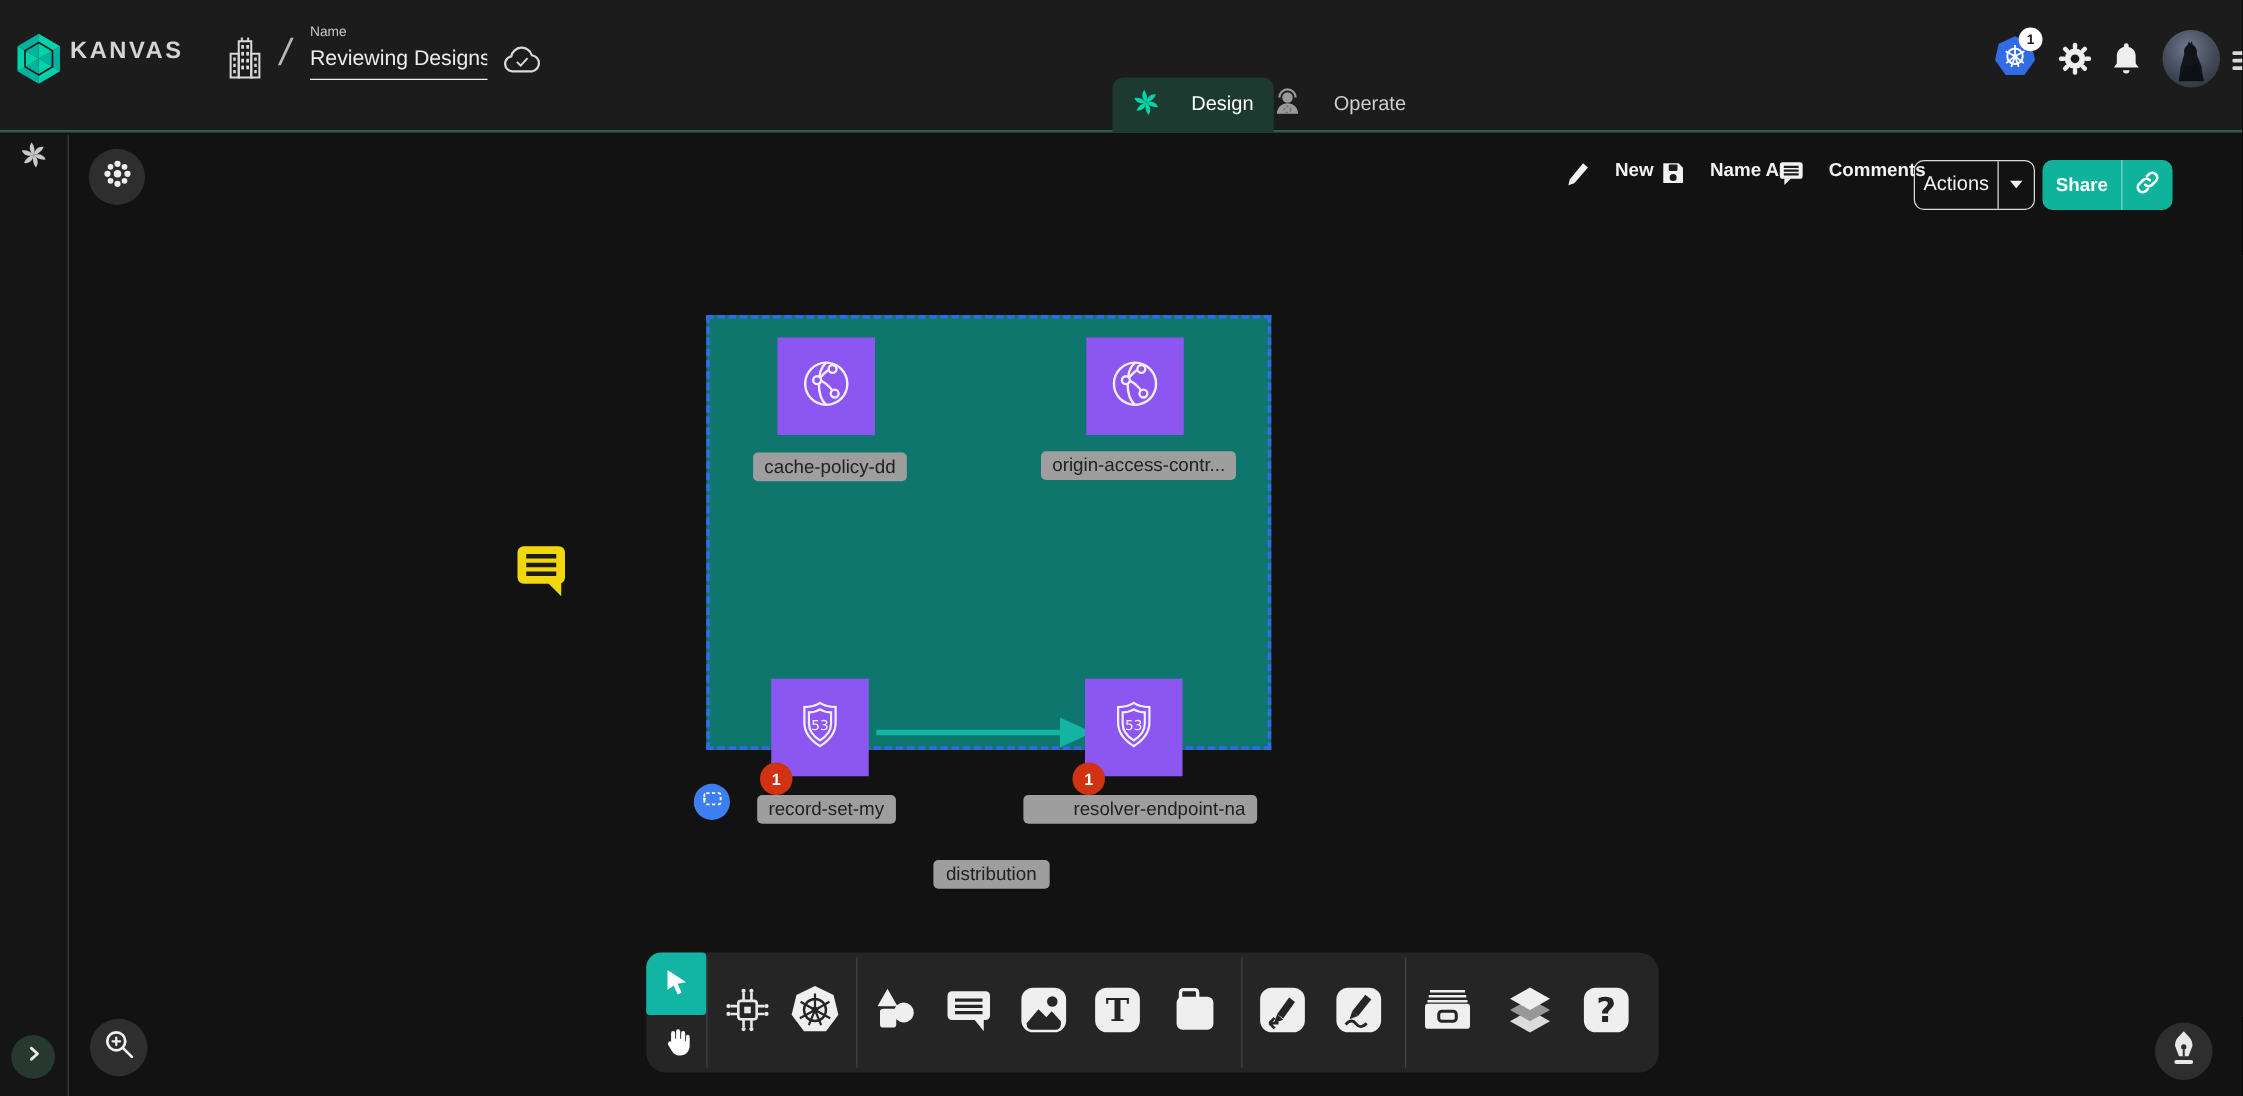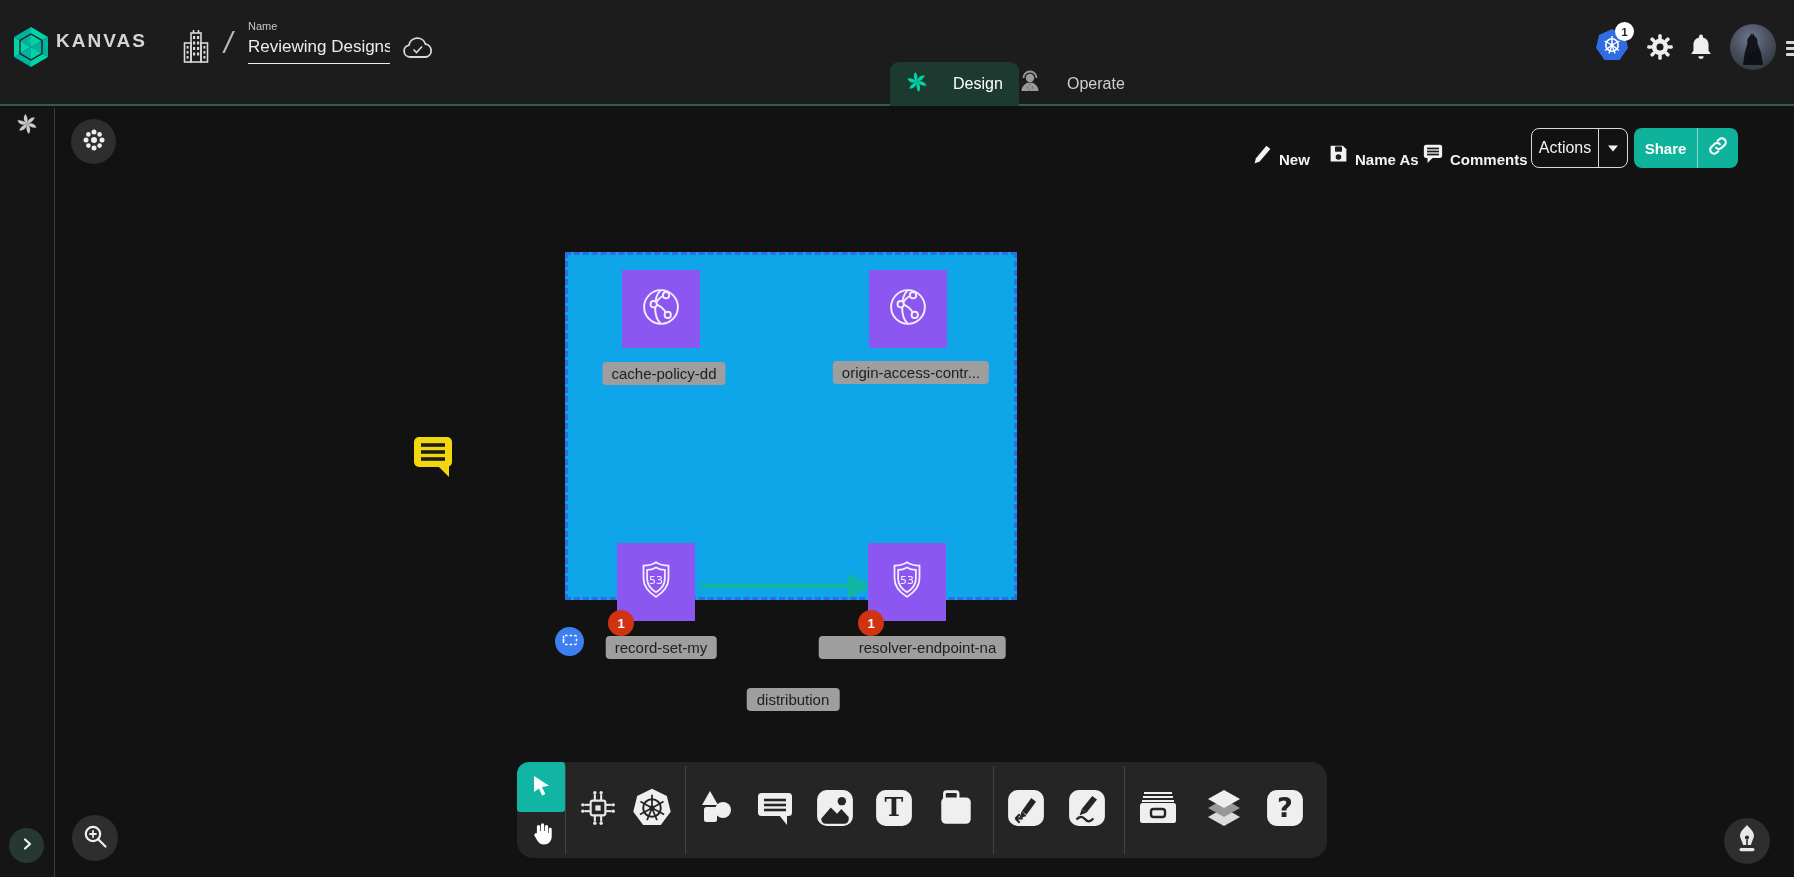--- a/index.html
+++ b/index.html
@@ -37,32 +37,32 @@
   .sidebar-expand { position:absolute; left:9px; top:720px; width:35px; height:35px; border-radius:50%; background:#263830; display:flex; align-items:center; justify-content:center; }
 
   
   .circle-btn { position:absolute; border-radius:50%; background:#2d2e2d; display:flex; align-items:center; justify-content:center; }
   .flower-btn { left:71px; top:119px; width:45px; height:45px; }
   .zoom-btn { left:72px; top:815px; width:46px; height:46px; }
   .pen-fab { left:1724px; top:818px; width:46px; height:46px; }
 
   
   .cv-toolbar { position:absolute; top:128px; height:40px; display:flex; align-items:center; color:#f2f2f2; z-index:10; }
-  .tool-link { display:flex; align-items:flex-end; gap:6px; cursor:pointer; }
+  .tool-link { display:flex; align-items:flex-start; gap:19px; cursor:pointer; }
   .tool-link .lbl { font-size:15px; font-weight:600; }
   .btn-new { left:1252px; } .btn-saveas { left:1328px; } .btn-comments { left:1422px; }
   .btn-actions { left:1531px; width:97px; height:40px; border:1px solid #d9d9d9; border-radius:8px; display:flex; align-items:stretch; cursor:pointer; }
   .btn-actions .main { flex:1; display:flex; align-items:center; justify-content:center; font-size:16px; color:#f2f2f2; }
   .btn-actions .caret { width:29px; border-left:1px solid #d9d9d9; display:flex; align-items:center; justify-content:center; }
   .btn-share { left:1634px; width:104px; height:40px; border-radius:8px; background:#0fb39c; display:flex; align-items:stretch; overflow:hidden; cursor:pointer; }
   .btn-share .main { flex:1; display:flex; align-items:center; justify-content:center; font-size:15px; font-weight:bold; color:#ffffff; }
   .btn-share .linkcell { width:41px; border-left:1px solid rgba(255,255,255,0.45); display:flex; align-items:center; justify-content:center; }
 
   
-  .selection-box { position:absolute; left:565px; top:252px; width:452px; height:348px; background:#0ea5e9; border:3px dashed #2f6be4; z-index:5; }
+  .selection-box { position:absolute; left:565px; top:252px; width:452px; height:348px; background:#0f766e; border:3px dashed #2f6be4; z-index:5; }
   .node { position:absolute; width:78px; height:78px; background:#8b57f0; display:flex; align-items:center; justify-content:center; }
   .node-cache { left:54px; top:15px; } .node-origin { left:301px; top:15px; }
   .node-record { left:49px; top:288px; } .node-resolver { left:300px; top:288px; }
   .node-label { position:absolute; transform:translateX(-50%); background:#9e9e9e; color:#212121; font-size:15px; padding:3px 9px; border-radius:4px; white-space:nowrap; }
   .count-badge { position:absolute; width:26px; height:26px; border-radius:50%; background:#d13212; color:#fff; font-size:13px; font-weight:bold; display:flex; align-items:center; justify-content:center; }
   .group-badge { position:absolute; left:-13px; top:372px; width:29px; height:29px; border-radius:50%; background:#3d7ef0; display:flex; align-items:center; justify-content:center; }
   .edge-arrow { position:absolute; left:130px; top:317px; }
   .group-label { position:absolute; left:793px; top:688px; transform:translateX(-50%); background:#9e9e9e; color:#212121; font-size:15px; padding:3px 10px; border-radius:4px; z-index:6; }
   .comment-marker { position:absolute; left:411px; top:431px; width:46px; height:46px; z-index:6; }
 

